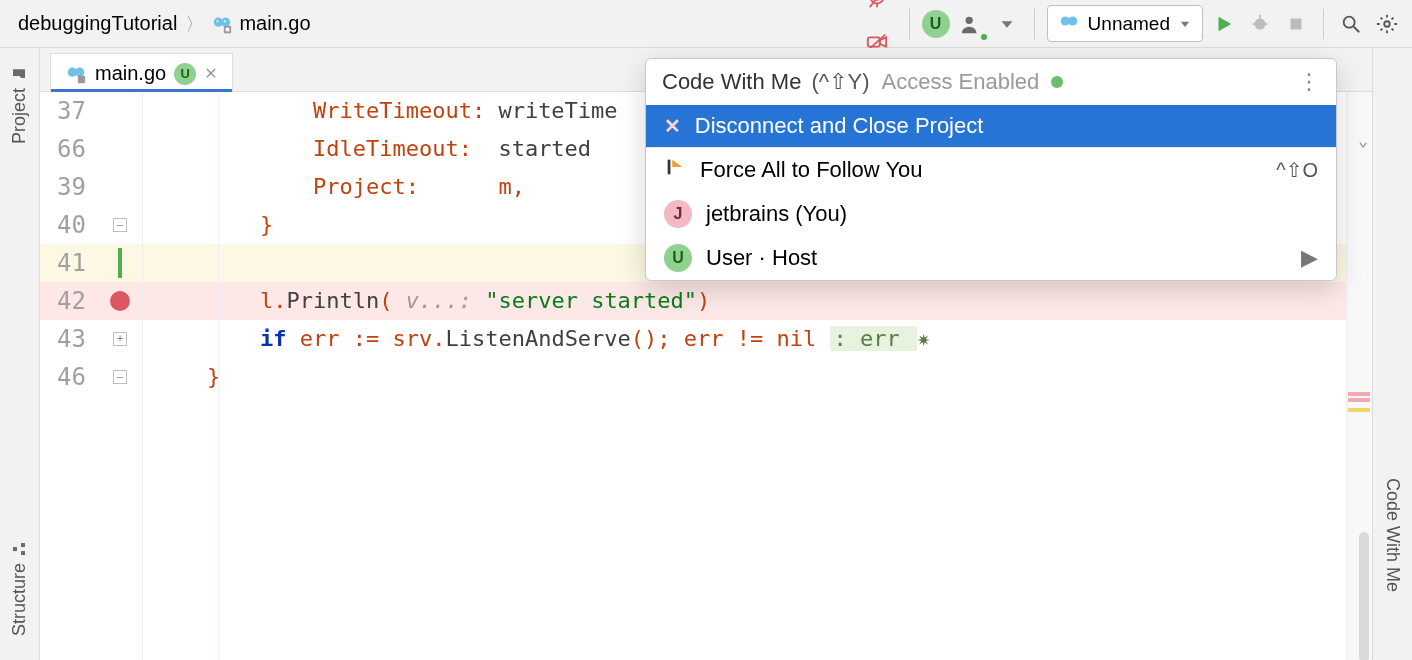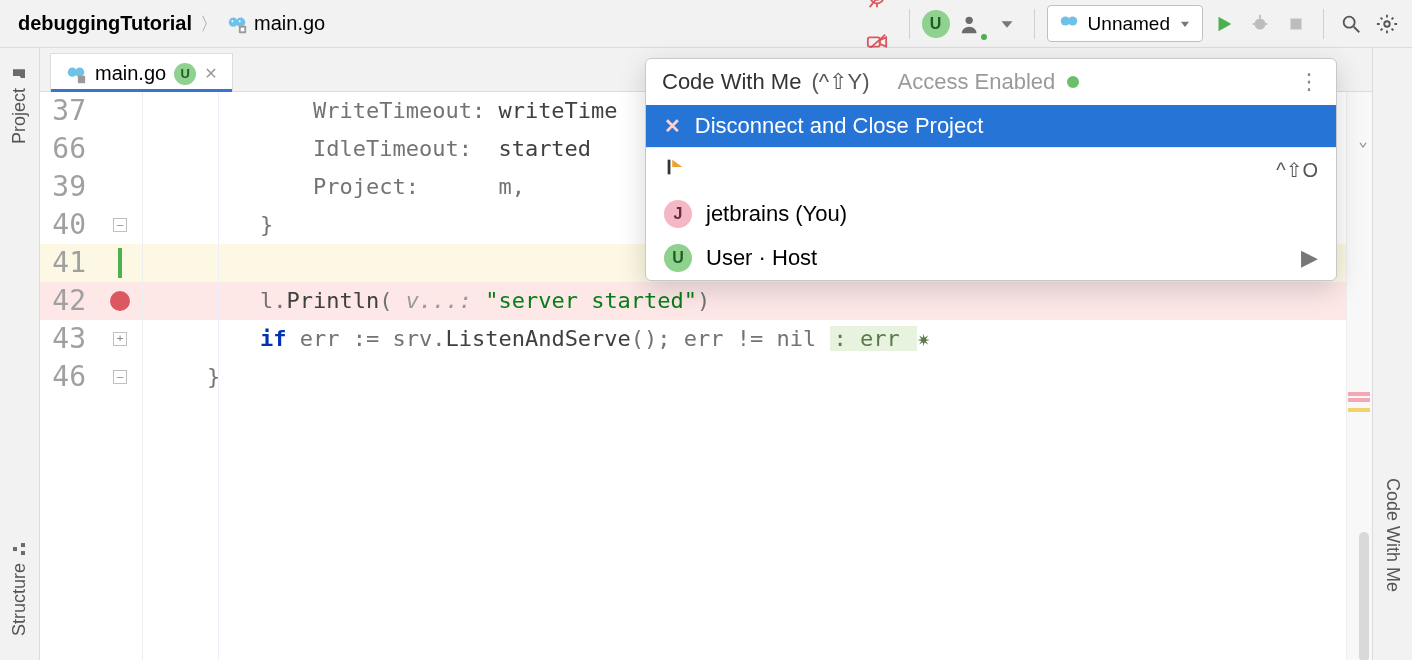--- a/index.html
+++ b/index.html
@@ -18,21 +18,21 @@
   .topbar {
     height: 48px;
     background: #f2f2f2;
     border-bottom: 1px solid #dcdcdc;
     display: flex;
     align-items: center;
     padding: 0 10px 0 18px;
     gap: 6px;
   }
   .breadcrumb { display: flex; align-items: center; gap: 8px; font-size: 20px; }
-  .breadcrumb .proj { font-weight: 700; }
+  .breadcrumb .proj { font-weight: 400; }
   .breadcrumb .sep { color: #9a9a9a; font-size: 18px; }
   .breadcrumb .file { display: flex; align-items: center; gap: 6px; }
   .go-icon {
     width: 22px; height: 22px; position: relative;
   }
   .go-icon svg { width: 22px; height: 22px; }
 
   .topbar .spacer { flex: 1; }
 
   .call-group { display:flex; align-items:center; gap:14px; font-size:20px; color:#444;flex-direction:column; }
@@ -110,29 +110,29 @@
     background:#3874d1;
   }
   .tab .close { color:#9a9a9a; font-size:16px; }
 
   .editor {
     flex:1; position:relative; font-family: "Menlo","Consolas",monospace;
     font-size:22px; line-height:38px;
     overflow:hidden;
   }
   .code-row { display:flex; height:38px; align-items:center; }
-  .gutter-num { width:58px; text-align:right; padding-right:12px; color:#a0a0a0; font-size:28px;}
+  .gutter-num { width:58px; text-align:right; padding-right:12px; color:#a0a0a0; font-size:24px;}
   .gutter-ic  { width:44px; display:flex; align-items:center; justify-content:center; position:relative;}
   .fold-border { position:absolute; left:102px; top:0; bottom:0; width:1px; background:#eee;}
   .vguide { position:absolute; left:178px; top:0; bottom:0; width:1px; background:#eef;}
   .code { white-space:pre; padding-left:12px;}
 
   .kw { color:#0033b3; font-weight:600;}
   .fn { color:#404040; }
-  .ident { color:#737373; }
+  .ident { color:#c2410c; }
   .param { color:#9a9a9a; font-style:italic;}
   .str { color:#067d17; }
   .hint { background:#e7f3df; color:#5a7a4a; padding:0 4px;}
   .star { color:#5a7a4a; }
 
   .row-hl-yellow { background:#fdf8e3; }
   .row-hl-red    { background:#fde7e7; }
 
   .breakpoint {
     width:20px; height:20px; border-radius:50%; background:#db5860;
@@ -163,21 +163,21 @@
     background:#fff; border:1px solid #c8c8c8; border-radius:6px;
     box-shadow:0 8px 28px rgba(0,0,0,.16);
     font-size:22px;
     overflow:hidden;
   }
   .popup-head {
     display:flex; align-items:center; gap:10px;
     padding:10px 16px; color:#333;
   }
   .popup-head .shortcut { color:#555; }
-  .popup-head .status { color:#9a9a9a; margin-left:18px;}
+  .popup-head .status { color:#9a9a9a; margin-left:2px;}
   .popup-head .dot { width:12px; height:12px; border-radius:50%; background:#6bbf6b; display:inline-block; margin-left:2px;}
   .popup-head .more { margin-left:auto; color:#888; font-size:22px;}
 
   .popup-item {
     display:flex; align-items:center; gap:14px;
     padding:8px 18px;
   }
   .popup-item.selected { background:#2675d6; color:#fff; }
   .popup-sep { height:1px; background:#e6e6e6; margin:0;}
   .popup-section { color:#9a9a9a; padding:8px 18px 4px; font-size:21px;}
@@ -432,20 +432,21 @@
   <div class="popup-sep"></div>
 
 
   <div class="popup-item">
     <span>
       <svg class="follow-icon" viewBox="0 0 24 24">
           <rect x="4" y="4" width="3" height="16" fill="#333"></rect>
           <polygon points="9,4 20,12 9,12" fill="#f0a030"></polygon>
         </svg>
     </span>
+    <span>Force All to Follow You</span>
     <span class="sc">^⇧O</span>
   </div>
 
   <div class="popup-item">
     <span class="avatar-j">J</span>
     <span>jetbrains (You)</span>
   </div>
 
   <div class="popup-item">
     <span class="avatar-u">U</span>

